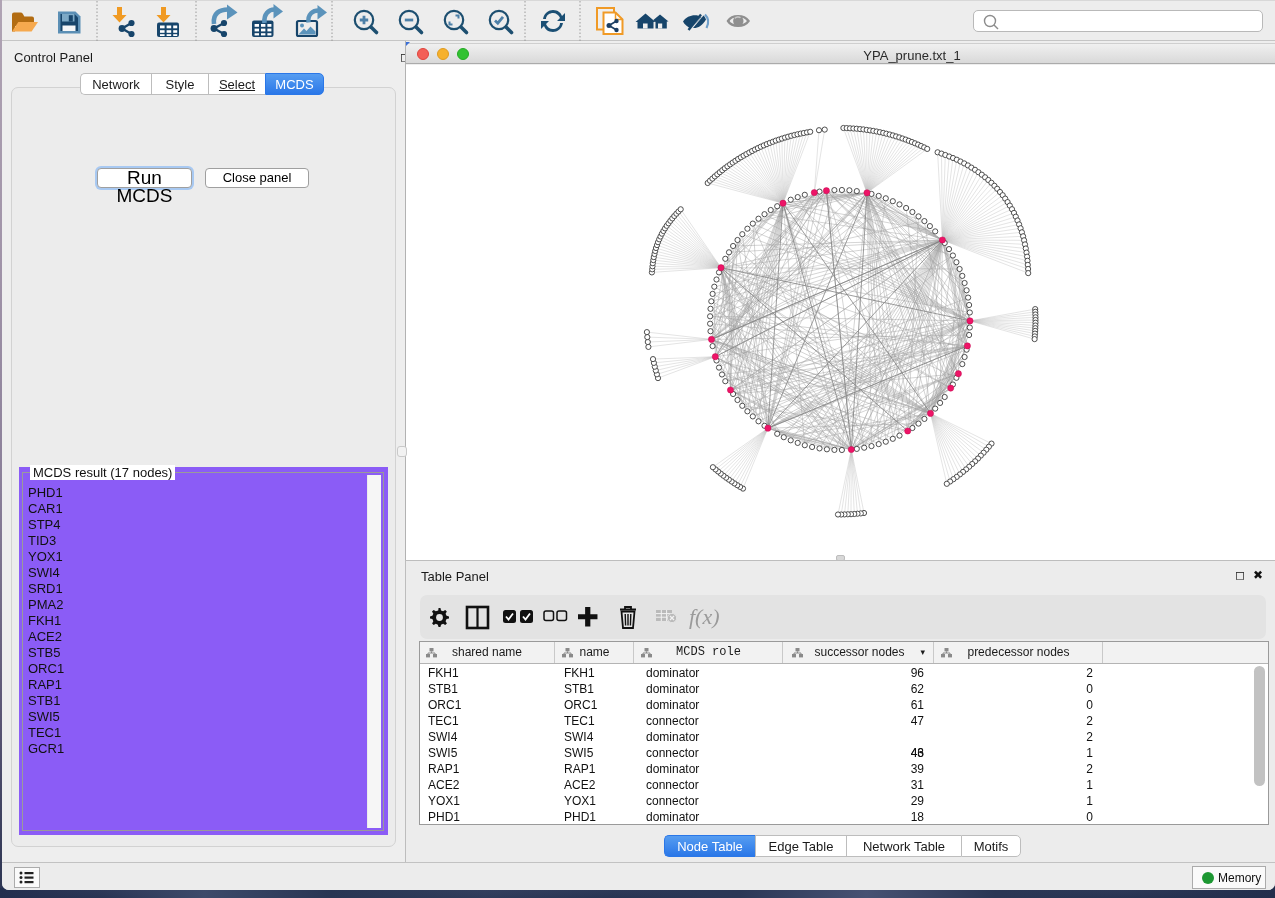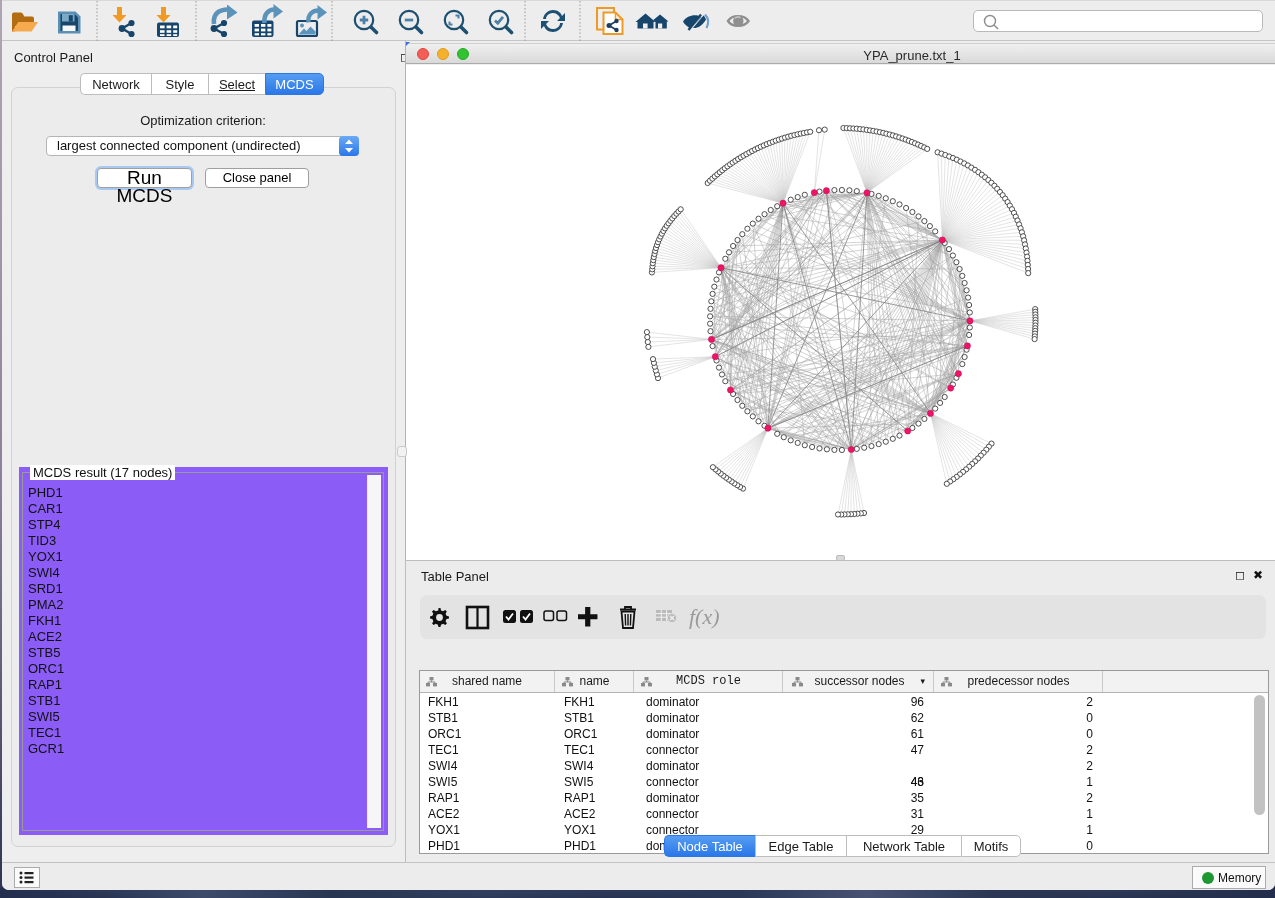--- a/index.html
+++ b/index.html
@@ -38,21 +38,21 @@
 
 #netwin { position:absolute; left:403px; top:41px; width:870px; height:519px; border-left:1px solid #b2b2b2; }
 #net-titlebar { position:absolute; left:0; top:2px; width:870px; height:21px; background:linear-gradient(#f0f0f0,#d9d9d9); border-bottom:1px solid #ababab; border-top:1px solid #cfcfcf; }
 .tl { position:absolute; top:4px; width:12px; height:12px; border-radius:50%; }
 #net-title { position:absolute; top:4px; left:426px; width:160px; text-align:center; font-size:13px; color:#2a2a2a; }
 #net-canvas { position:absolute; left:0; top:24px; width:870px; height:495px; background:#fff; }
 
 #tpanel { position:absolute; left:403px; top:560px; width:870px; height:302px; background:#ececec; border-top:1px solid #bdbdbd; border-left:1px solid #bdbdbd; }
 #tp-title { position:absolute; left:15px; top:8px; font-size:13px; color:#1a1a1a; }
 #tp-toolbar { position:absolute; left:14px; top:34px; width:846px; height:44px; background:#e3e3e3; border-radius:7px; }
-#tp-table { position:absolute; left:13px; top:80px; width:850px; height:184px; background:#fff; border:1px solid #9a9a9a;margin-top:29px; }
+#tp-table { position:absolute; left:13px; top:80px; width:850px; height:184px; background:#fff; border:1px solid #9a9a9a; }
 #tp-header { position:absolute; left:0; top:0; width:848px; height:22px; background:#f2f2f2; border-bottom:1px solid #b4b4b4; font-size:12px; color:#1a1a1a; }
 .hcell { position:absolute; top:0; height:21px; border-right:1px solid #c9c9c9; text-align:center; line-height:21px; }
 .rows { position:absolute; left:0; top:23px; width:848px; height:160px; font-size:12px; color:#111; }
 .rcell { position:absolute; height:16px; line-height:16px; }
 #tp-scroll { position:absolute; right:3px; top:24px; width:11px; height:120px; background:#c2c2c2; border-radius:6px; }
 #tp-tabs { position:absolute; left:258px; top:274px; height:21px; display:flex; }
 
 #statusbar { position:absolute; left:0; top:862px; width:1273px; height:28px; background:#ececec; border-top:1px solid #c2c2c2; }
 #sb-icon { position:absolute; left:12px; top:4px; width:26px; height:21px; background:#fafafa; border:1px solid #ababab; }
 #memory { position:absolute; right:9px; top:3px; width:74px; height:23px; background:#fafafa; border:1px solid #ababab; font-size:12px; color:#111; }
@@ -217,27 +217,20 @@
   <div id="cpanel">
     <div id="cpanel-title">Control Panel</div>
     <div class="wbtn" style="right:30px;">◻</div>
     <div class="wbtn" style="right:12px;">✖</div>
     <div id="cp-inner"></div>
     <div id="cp-tabs">
       <div class="tab" style="width:71px;">Network</div>
       <div class="tab" style="width:57px;">Style</div>
       <div class="tab" style="width:57px;text-decoration:underline;">Select</div>
       <div class="tab sel" style="width:59px;">MCDS</div>
-    </div>
-    <div id="opt-label">Optimization criterion:</div>
-    <div id="dropdown">largest connected component (undirected)
-      <div id="dd-btn"><svg width="20" height="20">
-            <path d="M6 8 L10 3.5 L14 8 Z" fill="#fff"></path>
-            <path d="M6 12 L10 16.5 L14 12 Z" fill="#fff"></path>
-          </svg></div>
     </div>
     <div id="btn-run">Run MCDS</div>
     <div id="btn-close">Close panel</div>
     <div id="mcds-box">
       <div id="mcds-fs">
         <div id="mcds-legend">MCDS result (17 nodes)</div>
         <div id="mcds-list">PHD1<br>CAR1<br>STP4<br>TID3<br>YOX1<br>SWI4<br>SRD1<br>PMA2<br>FKH1<br>ACE2<br>STB5<br>ORC1<br>RAP1<br>STB1<br>SWI5<br>TEC1<br>GCR1</div>
         <div id="mcds-scroll"></div>
       </div>
     </div>
@@ -1201,21 +1194,21 @@
 <div class="rcell" style="right:344px; top:80px;">46</div>
 <div class="rcell" style="right:175px; top:64px;">2</div>
 <div class="rcell" style="left:8px; top:80px;">SWI5</div>
 <div class="rcell" style="left:144px; top:80px;">SWI5</div>
 <div class="rcell" style="left:226px; top:80px;">connector</div>
 <div class="rcell" style="right:344px; top:80px;">43</div>
 <div class="rcell" style="right:175px; top:80px;">1</div>
 <div class="rcell" style="left:8px; top:96px;">RAP1</div>
 <div class="rcell" style="left:144px; top:96px;">RAP1</div>
 <div class="rcell" style="left:226px; top:96px;">dominator</div>
-<div class="rcell" style="right:344px; top:96px;">35</div>
+<div class="rcell" style="right:344px; top:96px;">39</div>
 <div class="rcell" style="right:175px; top:96px;">2</div>
 <div class="rcell" style="left:8px; top:112px;">ACE2</div>
 <div class="rcell" style="left:144px; top:112px;">ACE2</div>
 <div class="rcell" style="left:226px; top:112px;">connector</div>
 <div class="rcell" style="right:344px; top:112px;">31</div>
 <div class="rcell" style="right:175px; top:112px;">1</div>
 <div class="rcell" style="left:8px; top:128px;">YOX1</div>
 <div class="rcell" style="left:144px; top:128px;">YOX1</div>
 <div class="rcell" style="left:226px; top:128px;">connector</div>
 <div class="rcell" style="right:344px; top:128px;">29</div>

